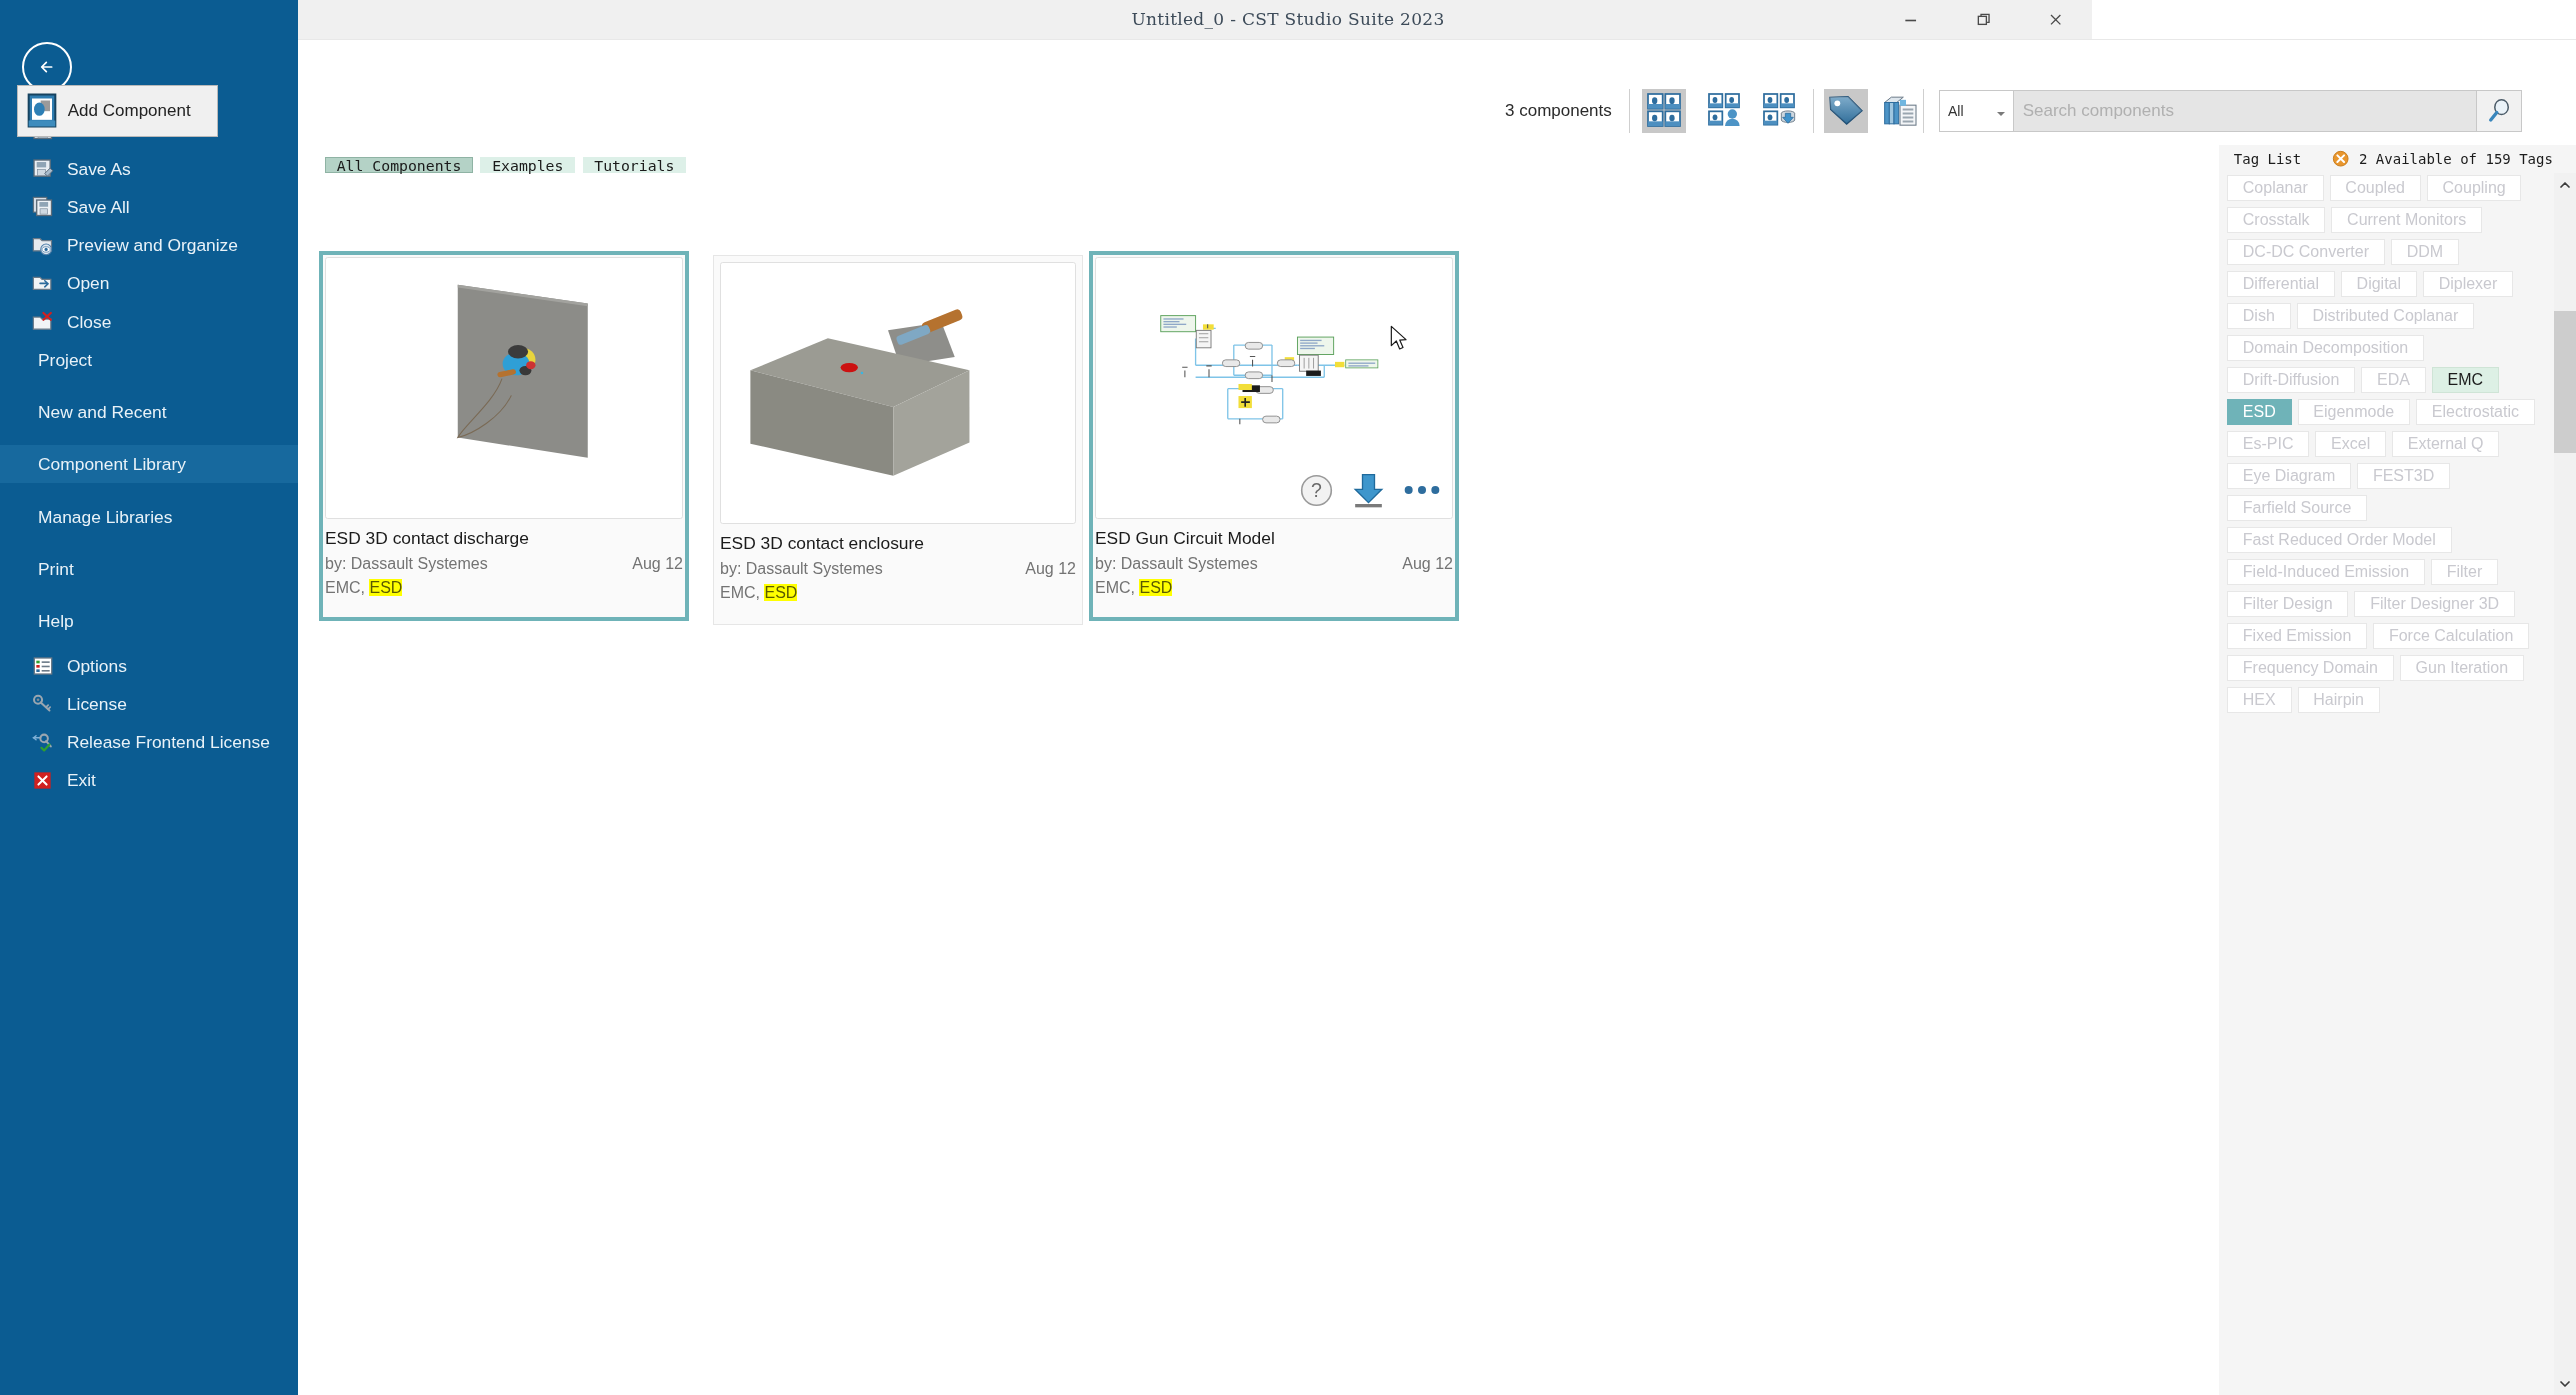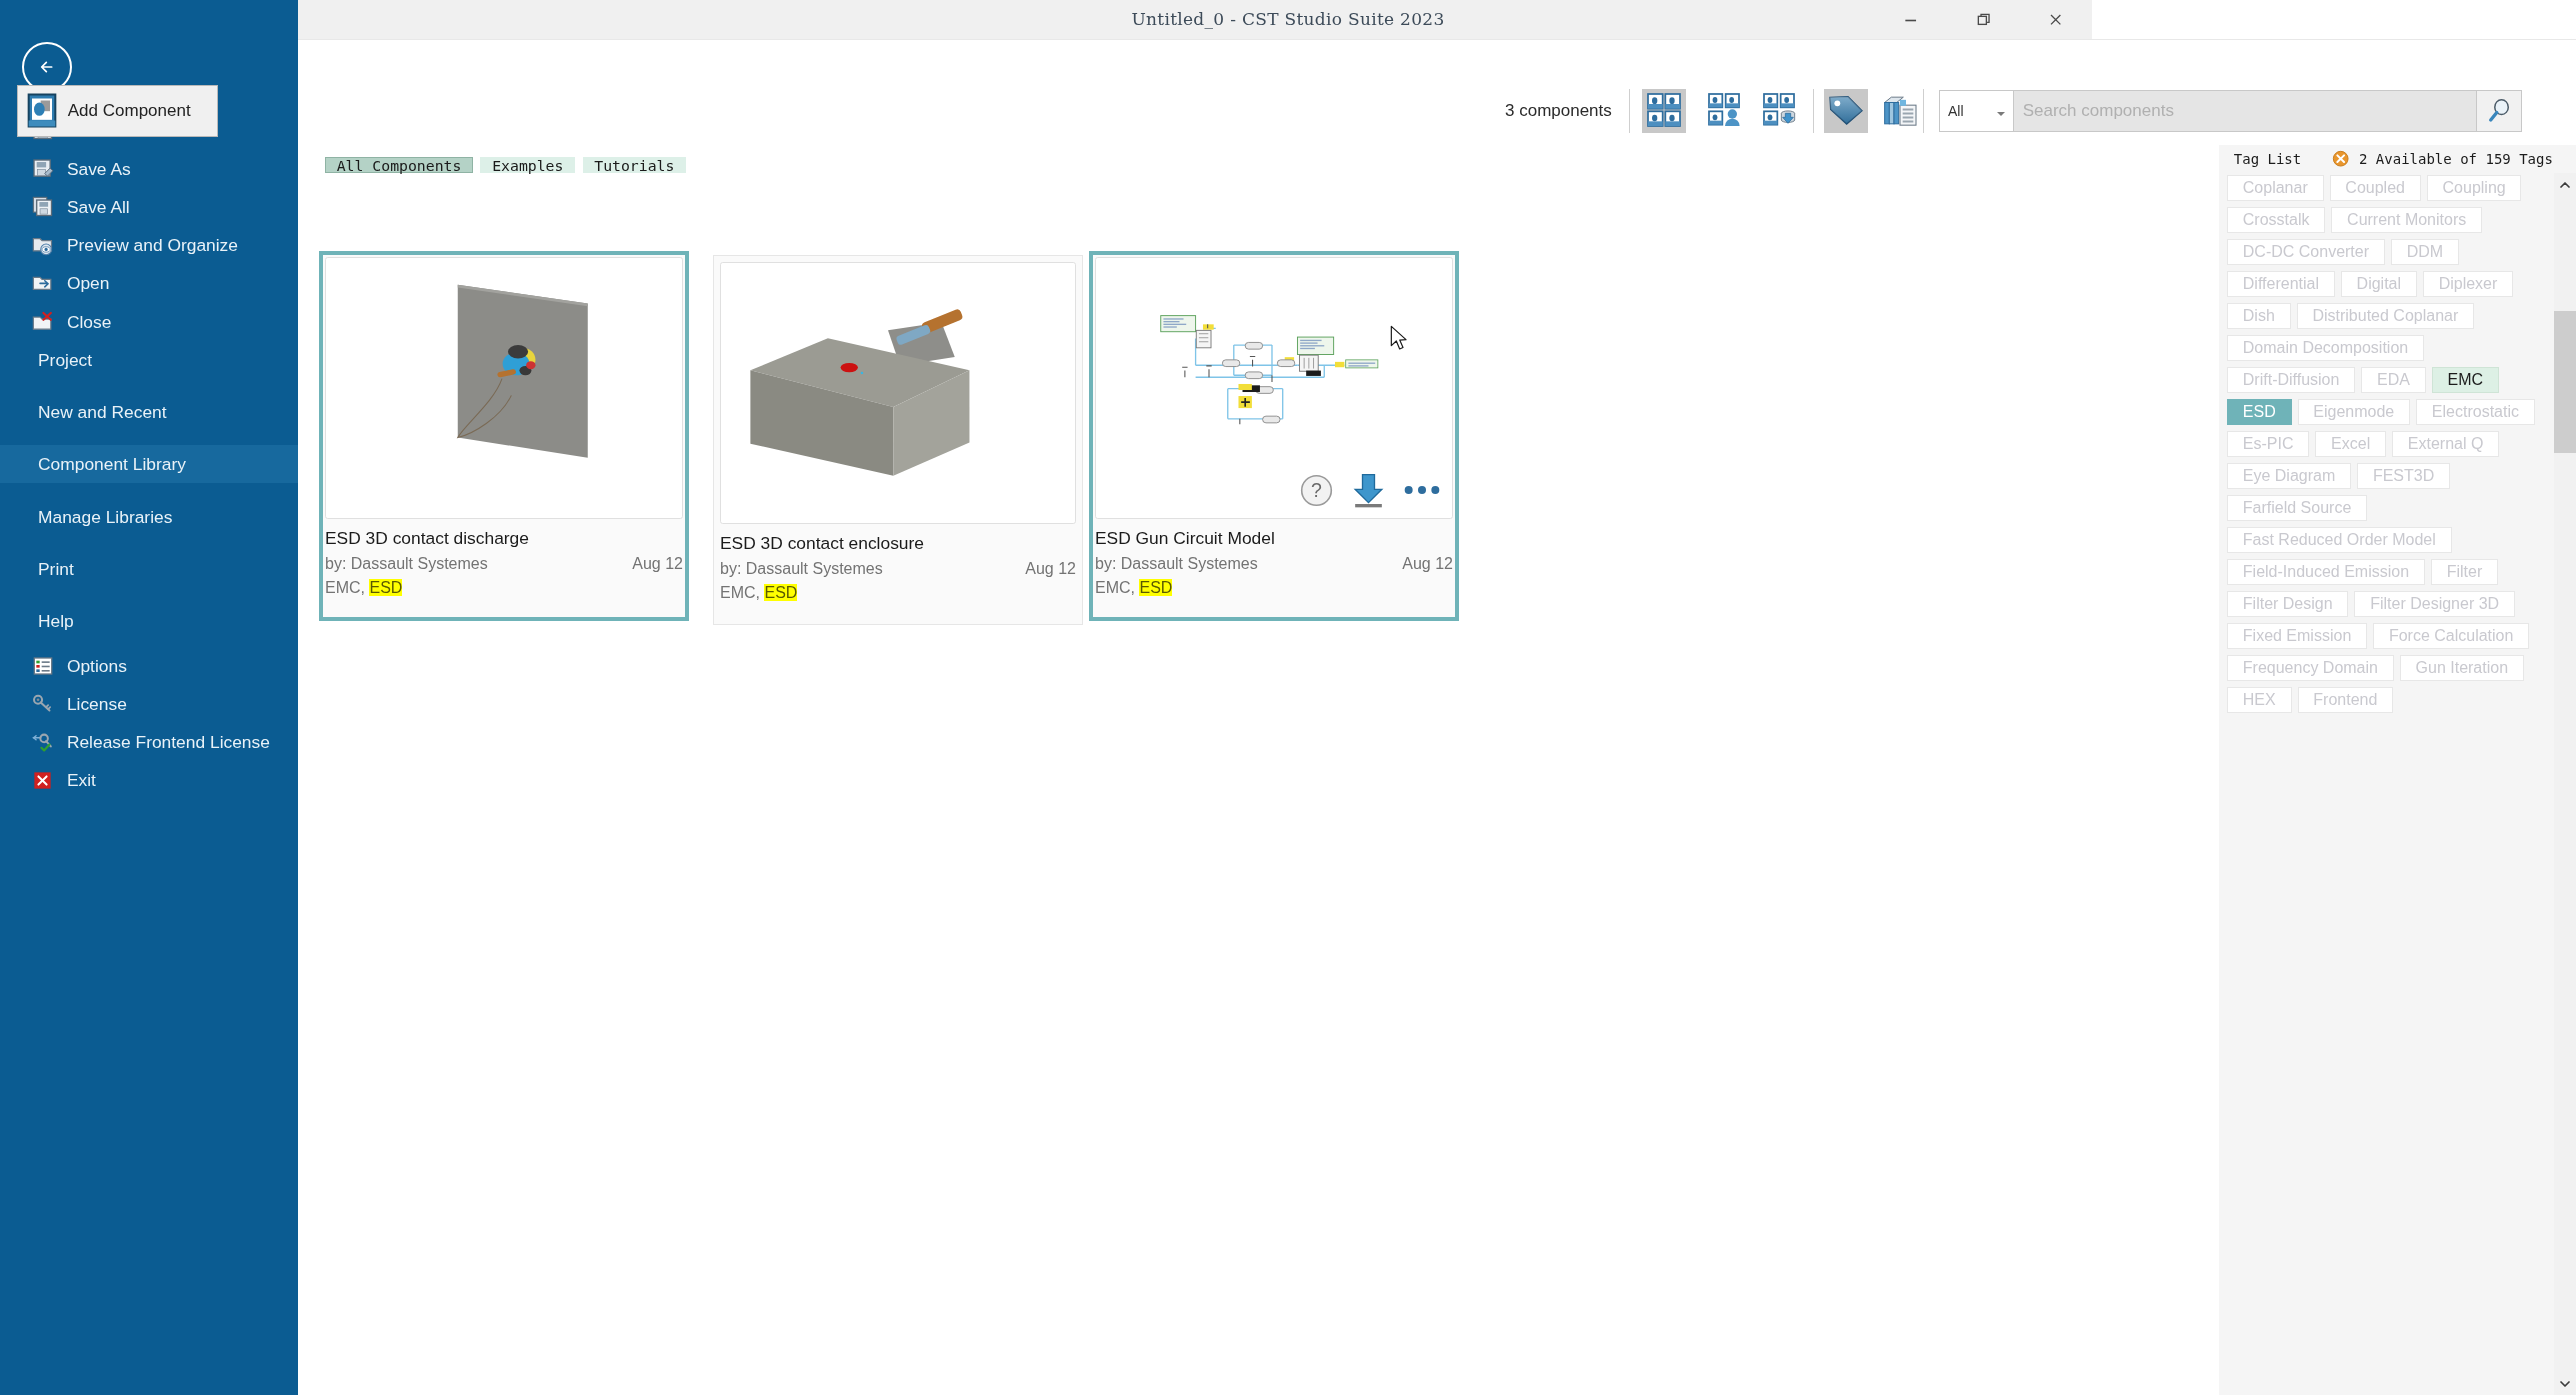--- a/index.html
+++ b/index.html
@@ -735,21 +735,21 @@
         <div class="tag">Fast Reduced Order Model</div>
         <div class="tag">Field-Induced Emission</div>
         <div class="tag">Filter</div>
         <div class="tag">Filter Design</div>
         <div class="tag">Filter Designer 3D</div>
         <div class="tag">Fixed Emission</div>
         <div class="tag">Force Calculation</div>
         <div class="tag">Frequency Domain</div>
         <div class="tag">Gun Iteration</div>
         <div class="tag">HEX</div>
-        <div class="tag">Frontend</div>
+        <div class="tag">Hairpin</div>
       </div>
   </div>
 
   <div id="tag-scrollbar">
     <div class="sb-arrow" id="sb-up">
       <span>
         <svg width="12" height="8" viewBox="0 0 18 12">
             <path d="M3 9 L9 3 L15 9" stroke="#3c3c3c" stroke-width="2.6" fill="none" stroke-linecap="round" stroke-linejoin="round"></path>
           </svg>
       </span>

